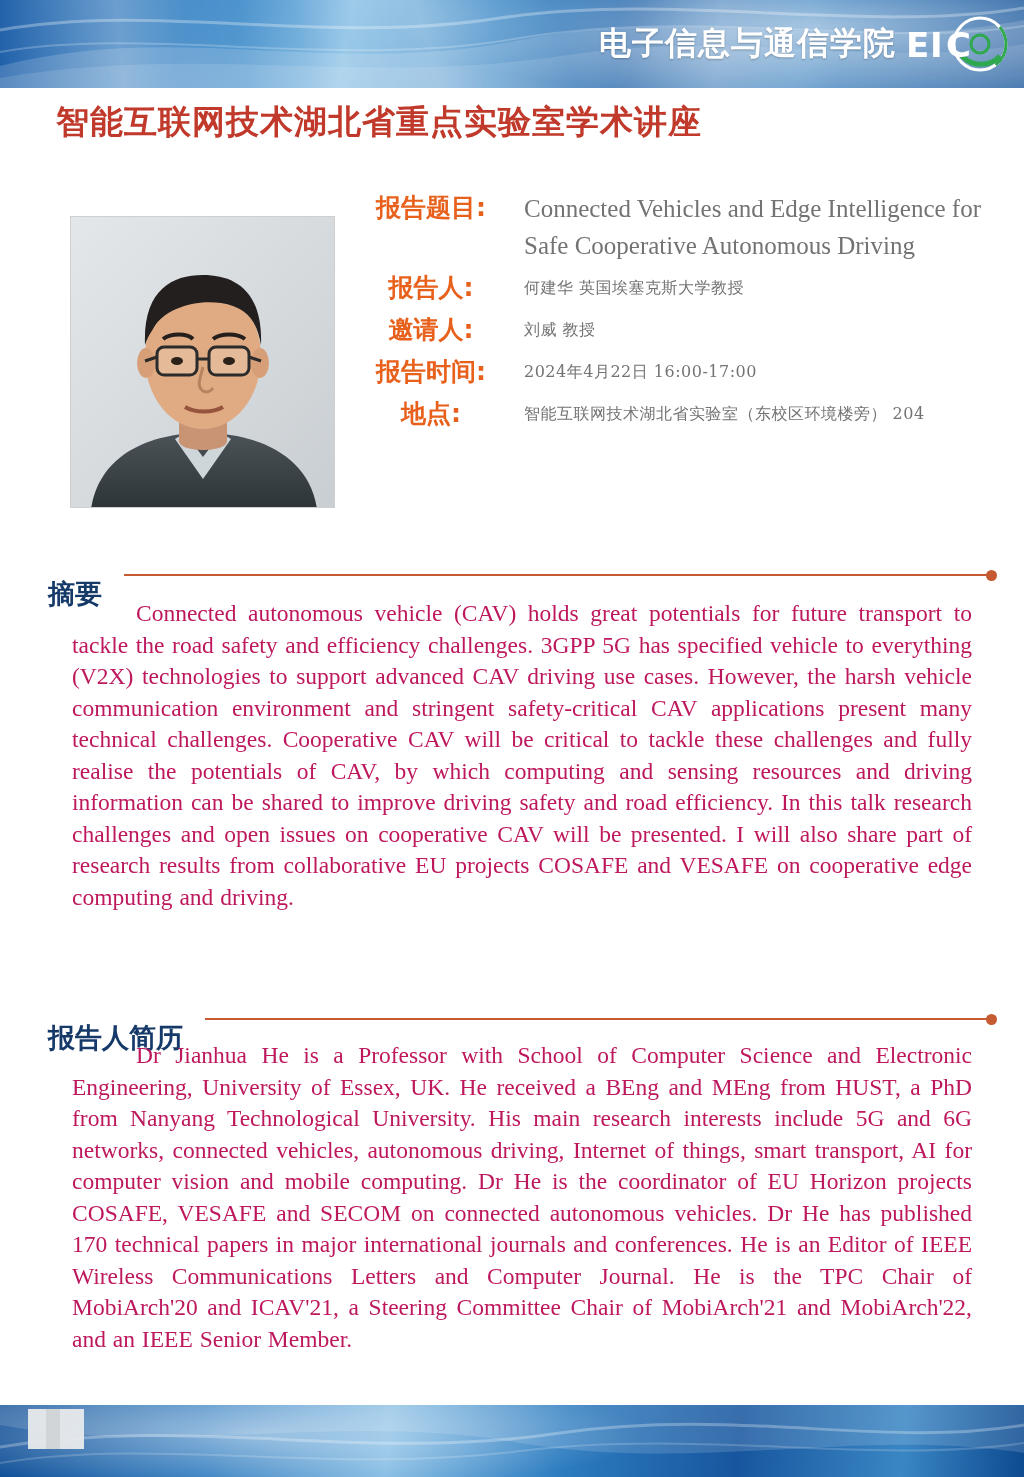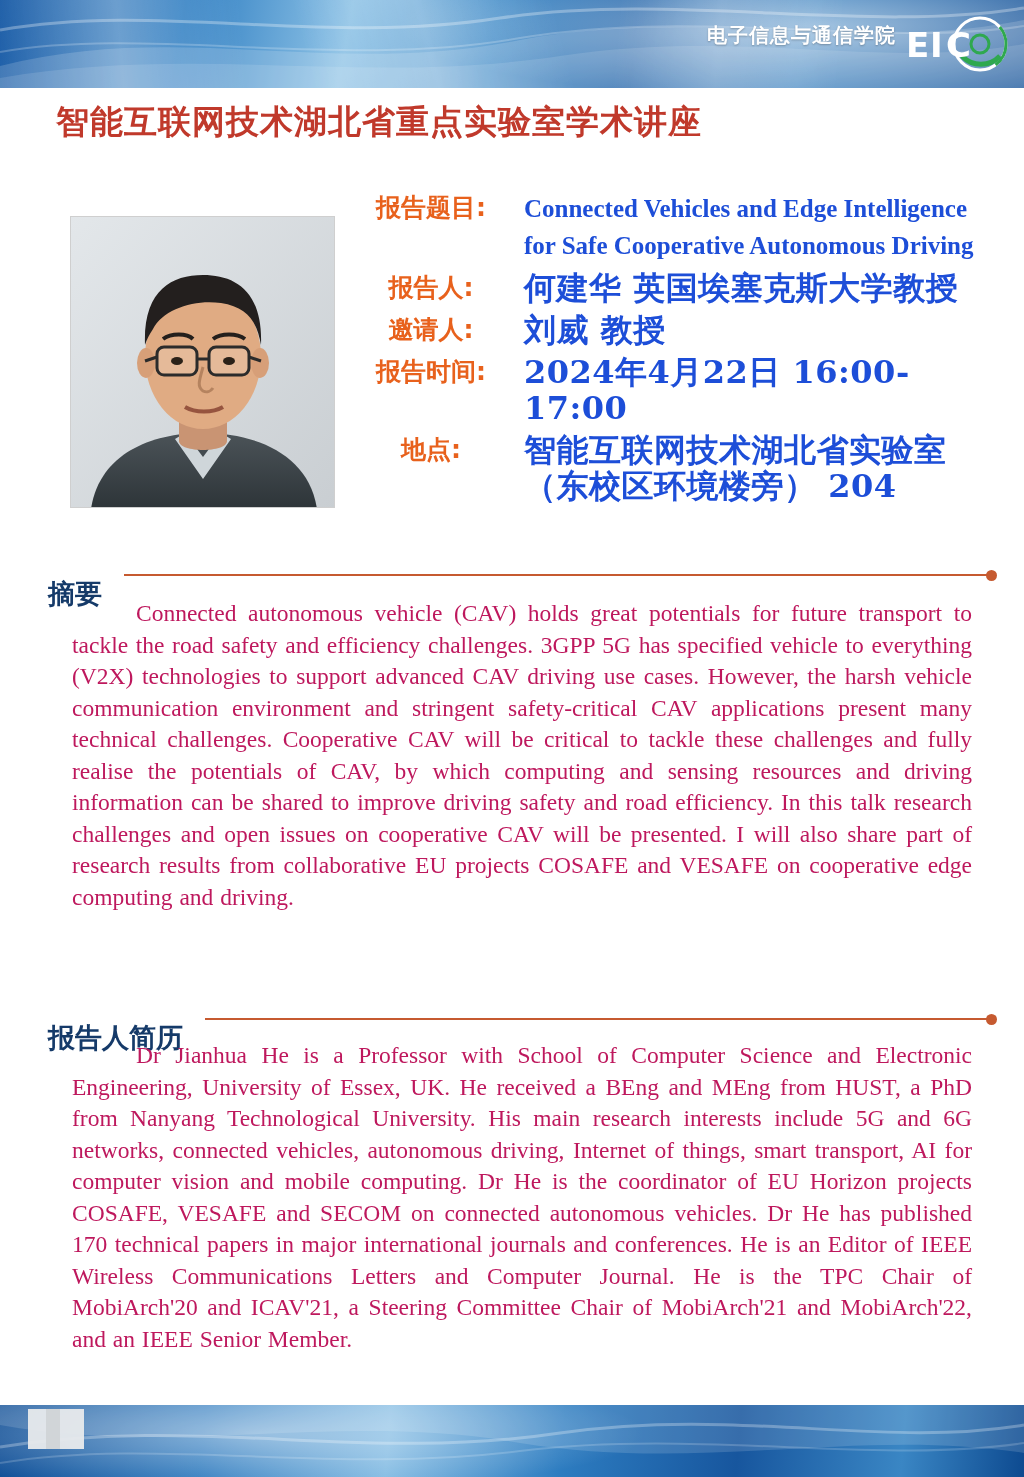--- a/index.html
+++ b/index.html
@@ -33,21 +33,21 @@
       linear-gradient(95deg, rgba(255,255,255,0.0) 60%, rgba(255,255,255,0.22) 70%, rgba(255,255,255,0.0) 82%);
     opacity: .9;
   }
   .header-swoosh {
     position: absolute; left: 0; top: 0; width: 1024px; height: 88px;
   }
   .header-title {
     position: absolute; right: 128px; top: 22px;
     font-family: "DejaVu Sans", sans-serif;
     font-weight: bold;
-    font-size: 20px;
+    font-size: 32px;
     color: #ffffff;
     letter-spacing: 1px;
     text-shadow: 0 1px 2px rgba(0,0,0,.25);
     z-index: 4;
   }
   .logo {
     position: absolute; right: 16px; top: 10px;
     width: 104px; height: 68px;
     z-index: 4;
   }
@@ -84,26 +84,26 @@
     font-family: "DejaVu Sans", sans-serif;
     font-weight: bold;
     font-size: 25px;
     color: #e8611c;
     line-height: 36px;
     white-space: nowrap;
   }
   .info-value {
     flex: 1 1 auto;
     font-family: "Liberation Serif", serif;
-    font-weight: bold;
+    font-weight: normal;
     font-size: 25px;
-    color: #1d4ed8;
+    color: #737373;
     line-height: 36px;
   }
-  .info-value.cjk { font-family: "DejaVu Serif", serif; font-size: 32px; letter-spacing: .5px; }
+  .info-value.cjk { font-family: "DejaVu Serif", serif; font-size: 16px; letter-spacing: .5px; }
   .info-value.title-en { font-size: 25px; line-height: 37px; }
 
   
   .section-head {
     position: absolute; left: 48px; width: 944px;
     display: flex; align-items: center;
   }
   .section-head .stext {
     font-family: "DejaVu Sans", sans-serif;
     font-weight: bold;

